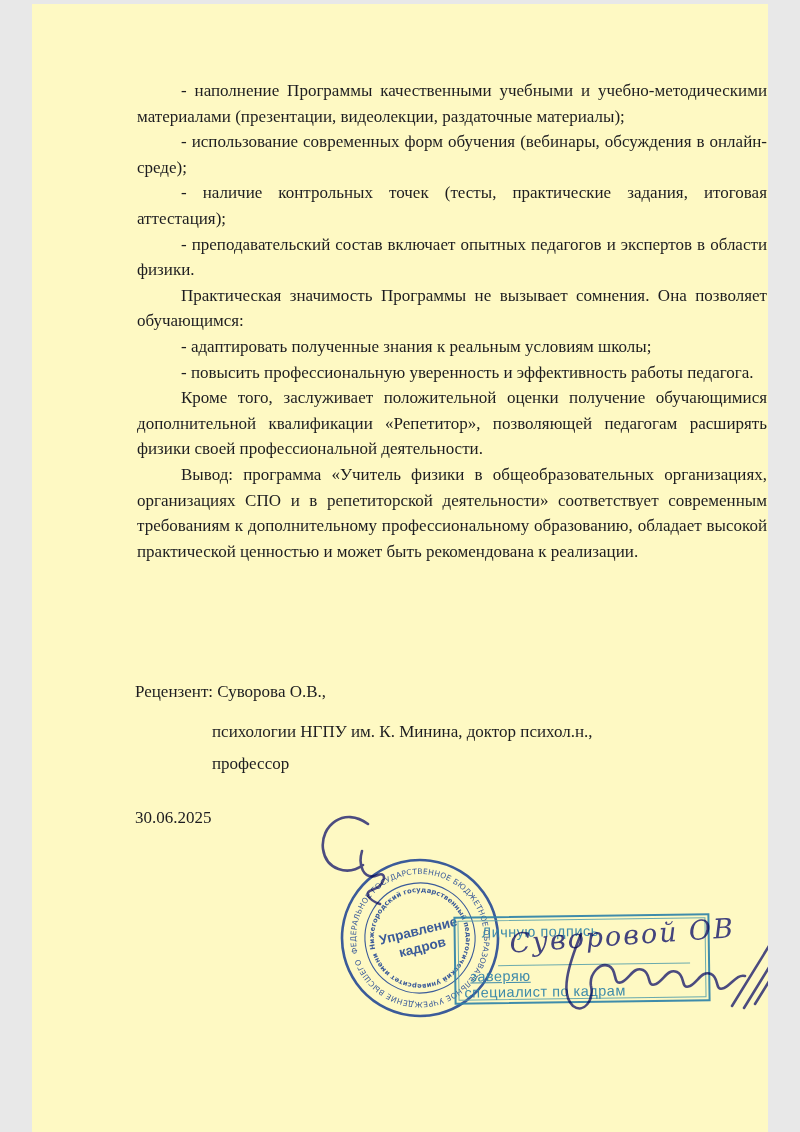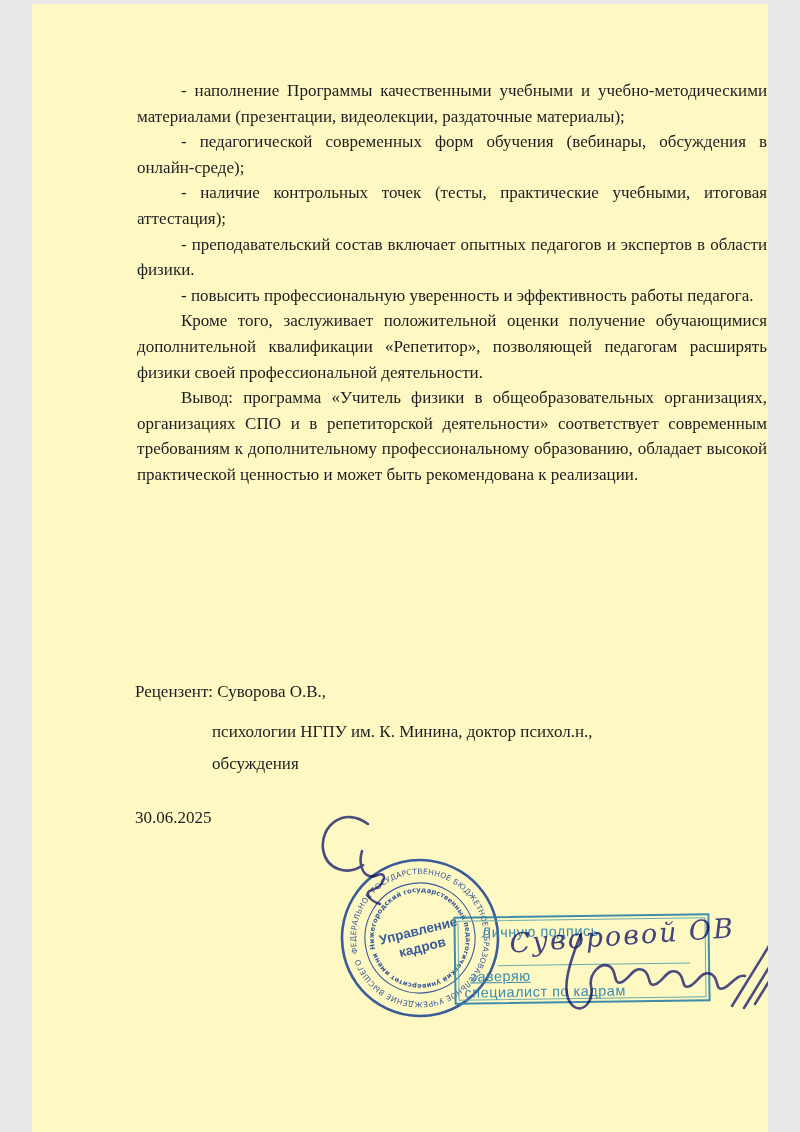--- a/index.html
+++ b/index.html
@@ -57,32 +57,34 @@
   .ink-layer{position:absolute;inset:0;pointer-events:none;mix-blend-mode:multiply;}
   svg text{user-select:none;}
 </style>
 </head>
 <body>
 
 <div class="page">
 
   <div class="body-text">
     <p>- наполнение Программы качественными учебными и учебно-методическими материалами (презентации, видеолекции, раздаточные материалы);</p>
-    <p>- педагогической современных форм обучения (вебинары, обсуждения в онлайн-среде);</p>
-    <p>- наличие контрольных точек (тесты, практические учебными, итоговая аттестация);</p>
+    <p>- использование современных форм обучения (вебинары, обсуждения в онлайн-среде);</p>
+    <p>- наличие контрольных точек (тесты, практические задания, итоговая аттестация);</p>
     <p>- преподавательский состав включает опытных педагогов и экспертов в области физики.</p>
+    <p>Практическая значимость Программы не вызывает сомнения. Она позволяет обучающимся:</p>
+    <p>- адаптировать полученные знания к реальным условиям школы;</p>
     <p>- повысить профессиональную уверенность и эффективность работы педагога.</p>
     <p>Кроме того, заслуживает положительной оценки получение обучающимися дополнительной квалификации «Репетитор», позволяющей педагогам расширять физики своей профессиональной деятельности.</p>
     <p>Вывод: программа «Учитель физики в общеобразовательных организациях, организациях СПО и в репетиторской деятельности» соответствует современным требованиям к дополнительному профессиональному образованию, обладает высокой практической ценностью и может быть рекомендована к реализации.</p>
   </div>
 
   <div class="reviewer-line">Рецензент: Суворова О.В.,</div>
   <div class="reviewer-details">
     <div>психологии НГПУ им. К. Минина, доктор психол.н.,</div>
-    <div>обсуждения</div>
+    <div>профессор</div>
   </div>
   <div class="doc-date">30.06.2025</div>
 
   <div class="stamp-layer">
 
     <svg class="round-stamp" viewBox="0 0 164 164" width="164" height="164">
       <defs>
         <path id="outerRing" d="M18,82 a64,64 0 1,1 128,0 a64,64 0 1,1 -128,0"></path>
         <path id="innerRing" d="M36,82 a46,46 0 1,1 92,0 a46,46 0 1,1 -92,0"></path>
       </defs>

